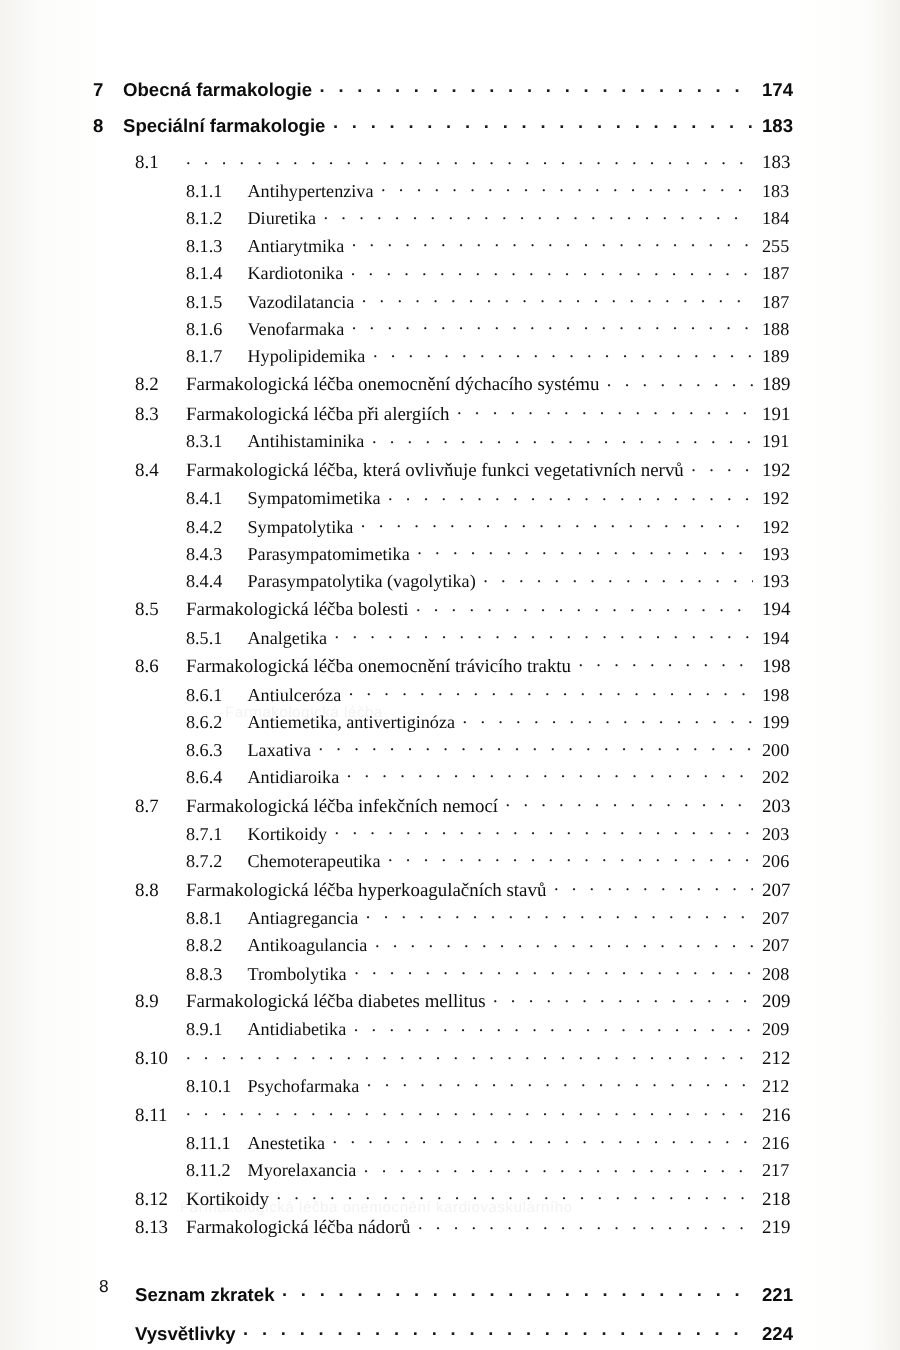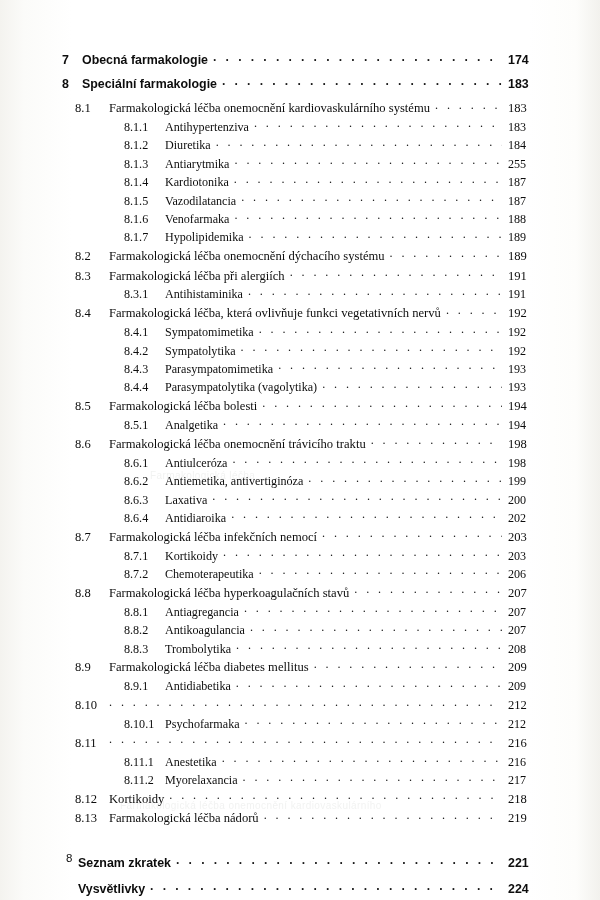--- a/index.html
+++ b/index.html
@@ -67,32 +67,32 @@
   
   .lvl-chapter {
     font-family: "Liberation Sans", sans-serif;
     font-weight: bold;
     font-size: 12.4px;
     margin-bottom: 9px;
   }
   .lvl-chapter .num { width: 20px; }
   .lvl-chapter .pg { font-family: "Liberation Sans", sans-serif; }
 
-  .lvl-2 { margin-left: 13px; margin-bottom: 4.2px; }
+  .lvl-2 { margin-left: 28px; margin-bottom: 4.2px; }
   .lvl-2 .num { width: 34px; }
   .lvl-2 .pg { flex-basis: 34px; }
 
   .lvl-3 { margin-left: 62px; margin-bottom: 4.2px; font-size: 12.1px; }
   .lvl-3 .num { width: 41px; }
 
   .lvl-back {
     font-family: "Liberation Sans", sans-serif;
     font-weight: bold;
     font-size: 12.4px;
-    margin-left: 16px;
+    margin-left: 28px;
     margin-bottom: 11px;
   }
   .lvl-back .num { width: 0; }
   .gap-back-first { margin-top: 30px; }
 
   .folio {
     position: absolute;
     left: 66px;
     top: 852px;
     font-family: "Liberation Sans", sans-serif;
@@ -130,21 +130,20 @@
     <div class="row lvl-chapter">
       <span class="num">8</span>
       <span class="label">Speciální farmakologie</span>
       <span class="leader">
         <span>. . . . . . . . . . . . . . . . . . . . . . . . . . . . . . . . . . . . . . . . . . . . . . . . . . . . . . . . . . . . . . . . . . . . . . . . . . . . . . . .</span>
       </span>
       <span class="pg">183</span>
     </div>
     <div class="row lvl-2">
       <span class="num">8.1</span>
-      <span class="label">Farmakologická léčba onemocnění kardiovaskulárního systému</span>
       <span class="leader">
         <span>. . . . . . . . . . . . . . . . . . . . . . . . . . . . . . . . . . . . . . . . . . . . . . . . . . . . . . . . . . . . . . . . . . . . . . . . . . . . . . . .</span>
       </span>
       <span class="pg">183</span>
     </div>
     <div class="row lvl-3">
       <span class="num">8.1.1</span>
       <span class="label">Antihypertenziva</span>
       <span class="leader">
         <span>. . . . . . . . . . . . . . . . . . . . . . . . . . . . . . . . . . . . . . . . . . . . . . . . . . . . . . . . . . . . . . . . . . . . . . . . . . . . . . . .</span>

